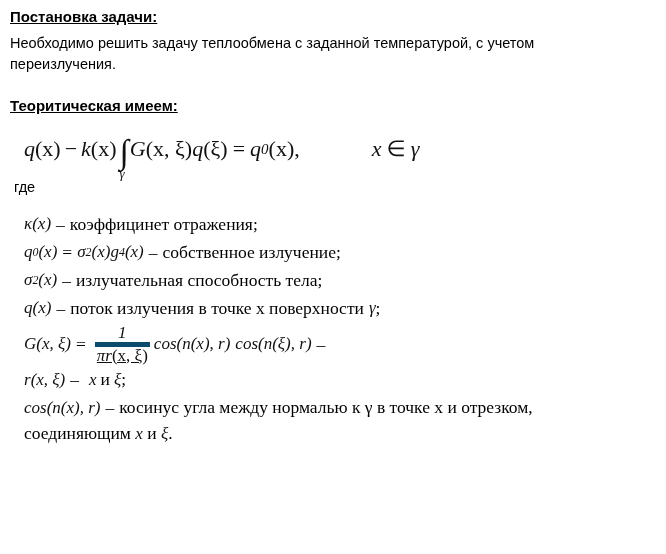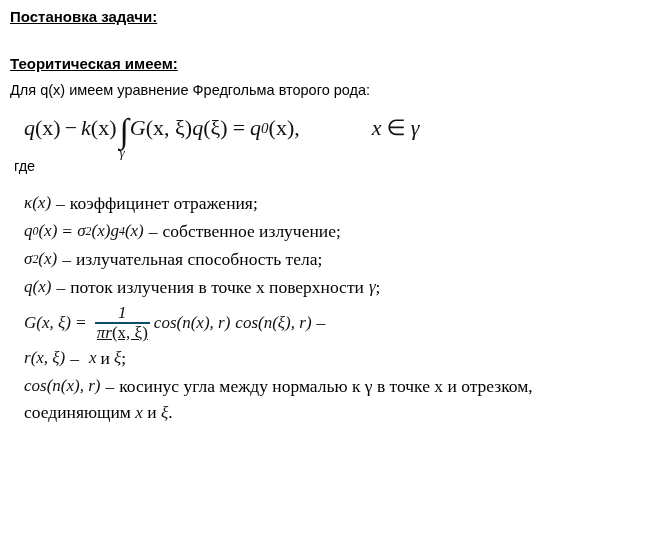--- a/index.html
+++ b/index.html
@@ -99,47 +99,47 @@
     display: inline-flex;
     flex-direction: column;
     align-items: center;
     vertical-align: middle;
     margin: 0 4px;
     font-size: 15px;
     line-height: 1.05;
   }
   .frac .num { padding: 0 4px; }
   .frac .den {
-    border-top: 2px solid #0c4a6e;
+    border-top: 5px solid #0c4a6e;
     padding: 0 2px;
     text-decoration: underline;
   }
   .where {
     font-size: 14.5px;
     margin: 0 0 0 4px;
   }
   .cont-line {
     font-family: "Liberation Serif", serif;
     font-size: 17.5px;
     margin: 0 0 0 14px;
   }
 </style>
 </head>
 <body>
 
 <div class="page">
 
   <h2 class="heading">Постановка задачи:</h2>
 
+  <p class="para">Необходимо решить задачу теплообмена с заданной температурой, с учетом переизлучения.</p>
 
   <div class="spacer-lg"></div>
 
   <h2 class="heading">Теоритическая имеем:</h2>
 
-  <p class="para">Для q(x) имеем уравнение Фредгольма второго рода:</p>
 
   <div class="spacer-sm"></div>
 
   <div class="main-eq math">
     <span>q</span>
     <span class="up">(x)</span>
     <span class="up" style="margin:0 4px;">−</span>
     <span>k</span>
     <span class="up">(x)</span>
     <span class="integral">

